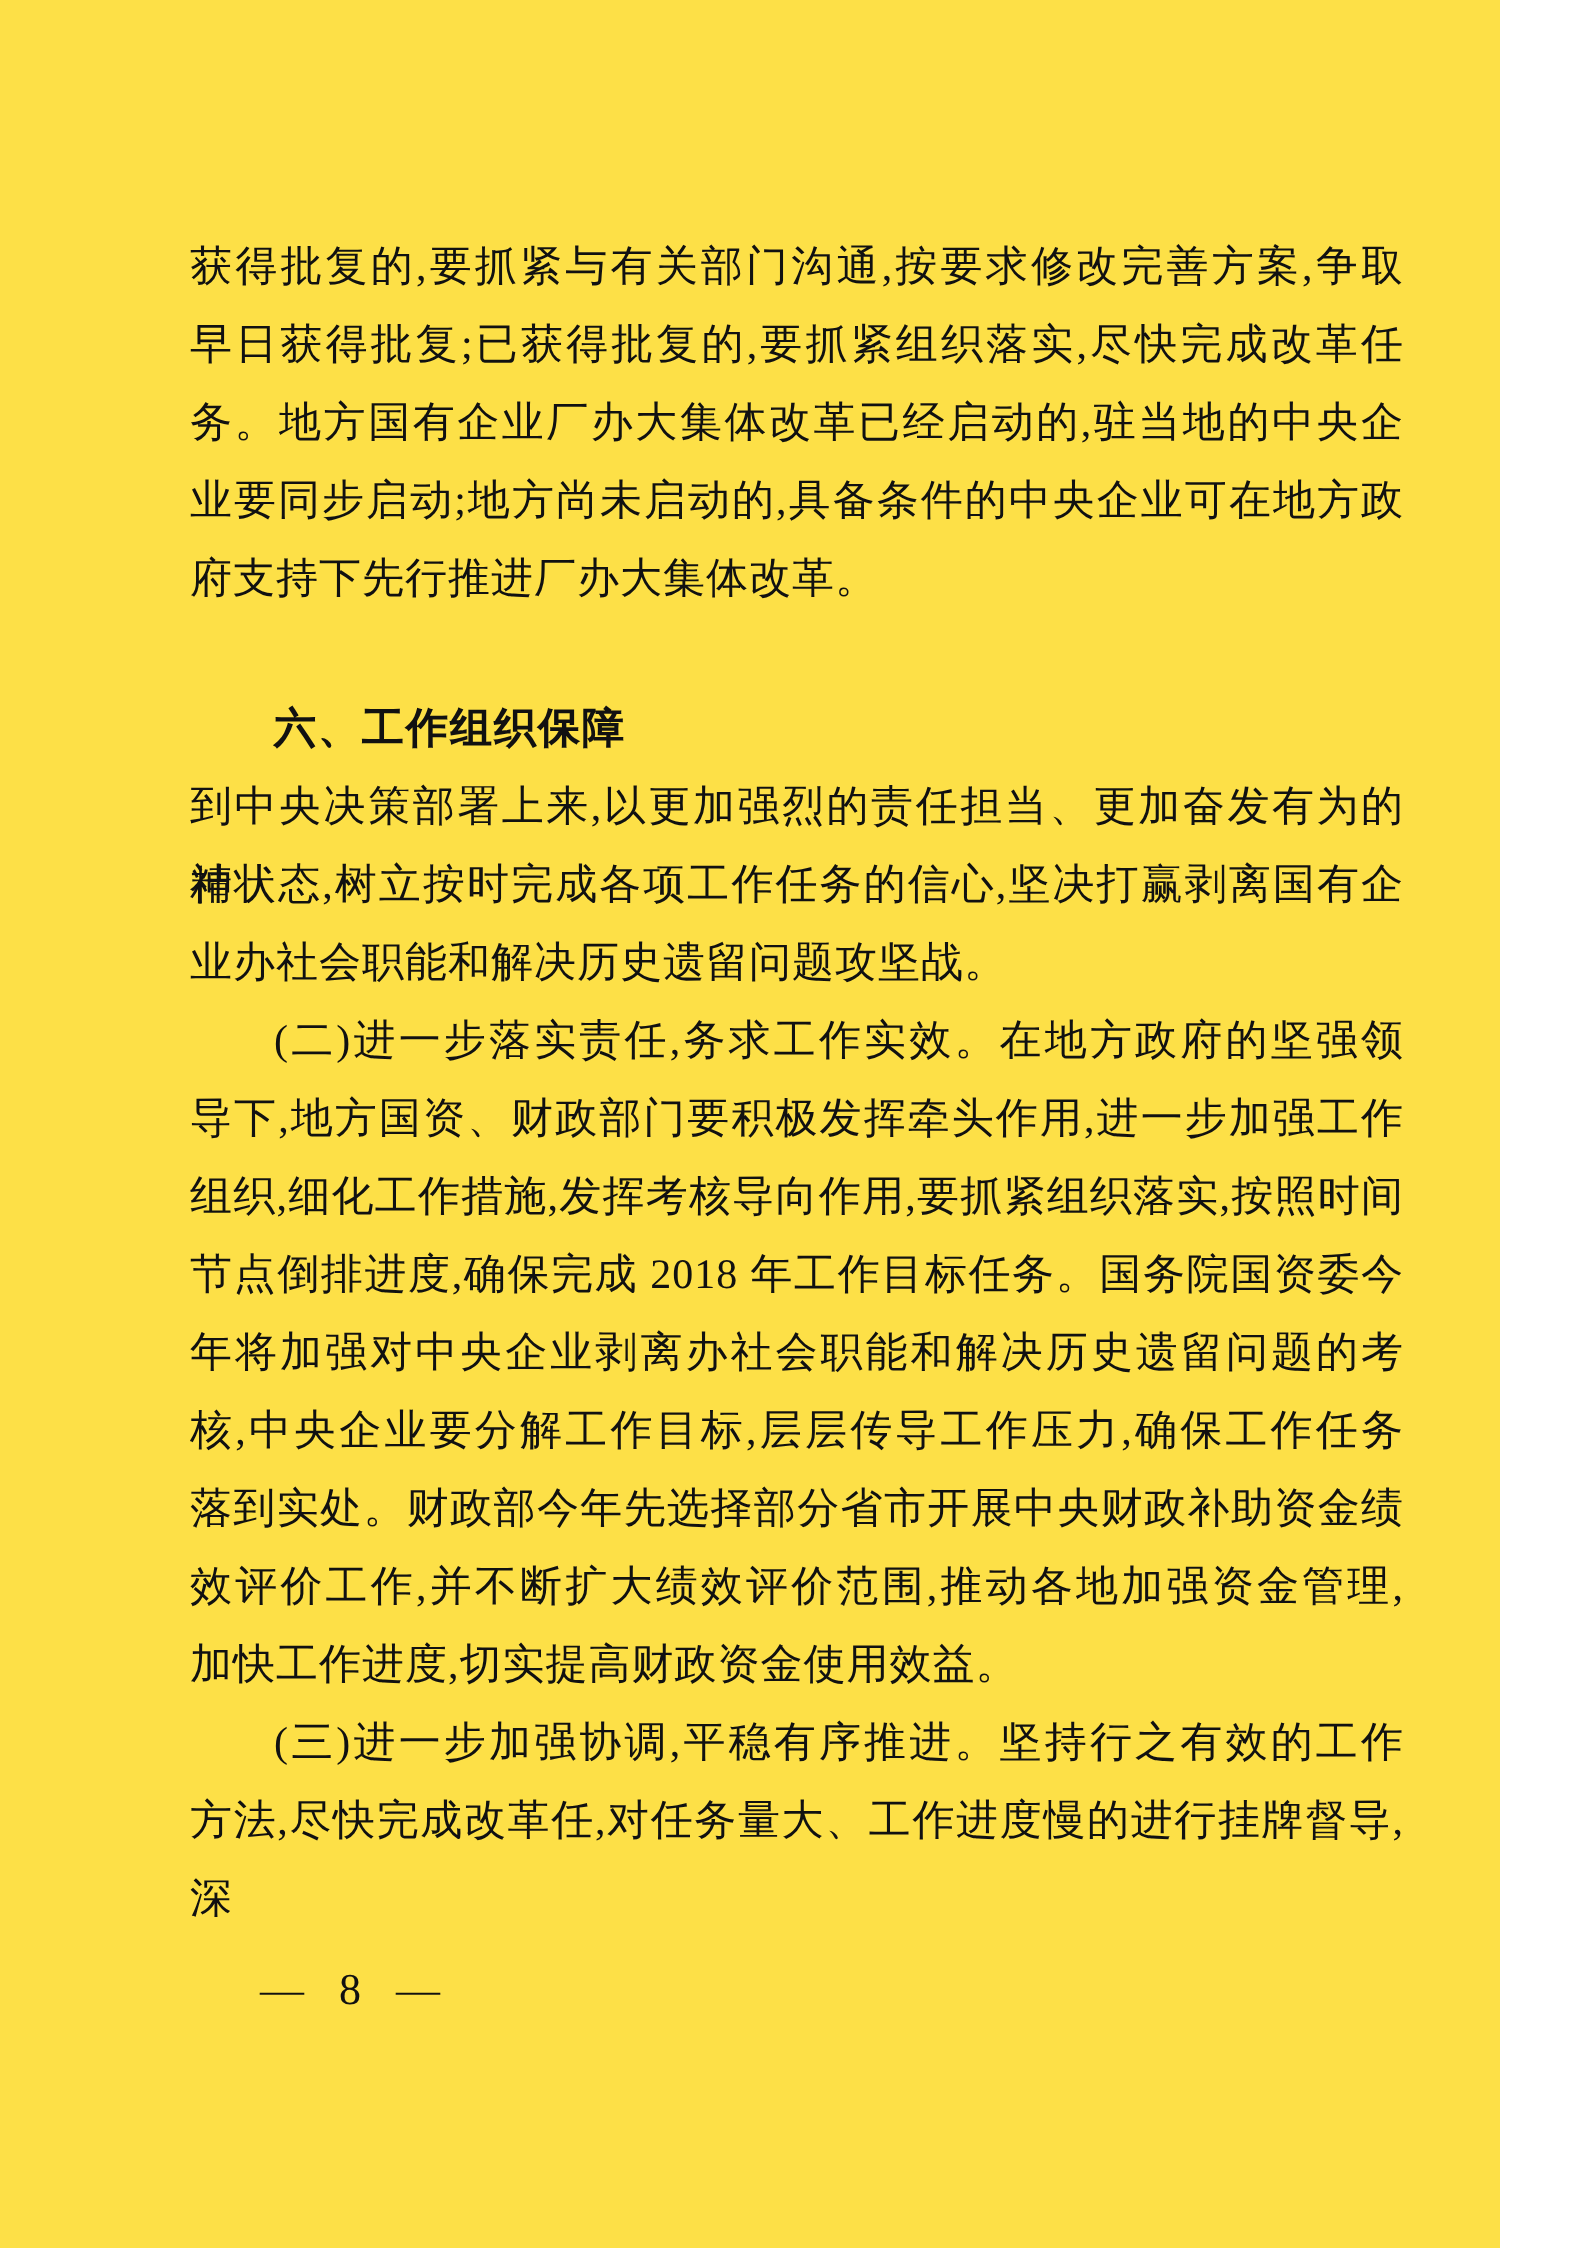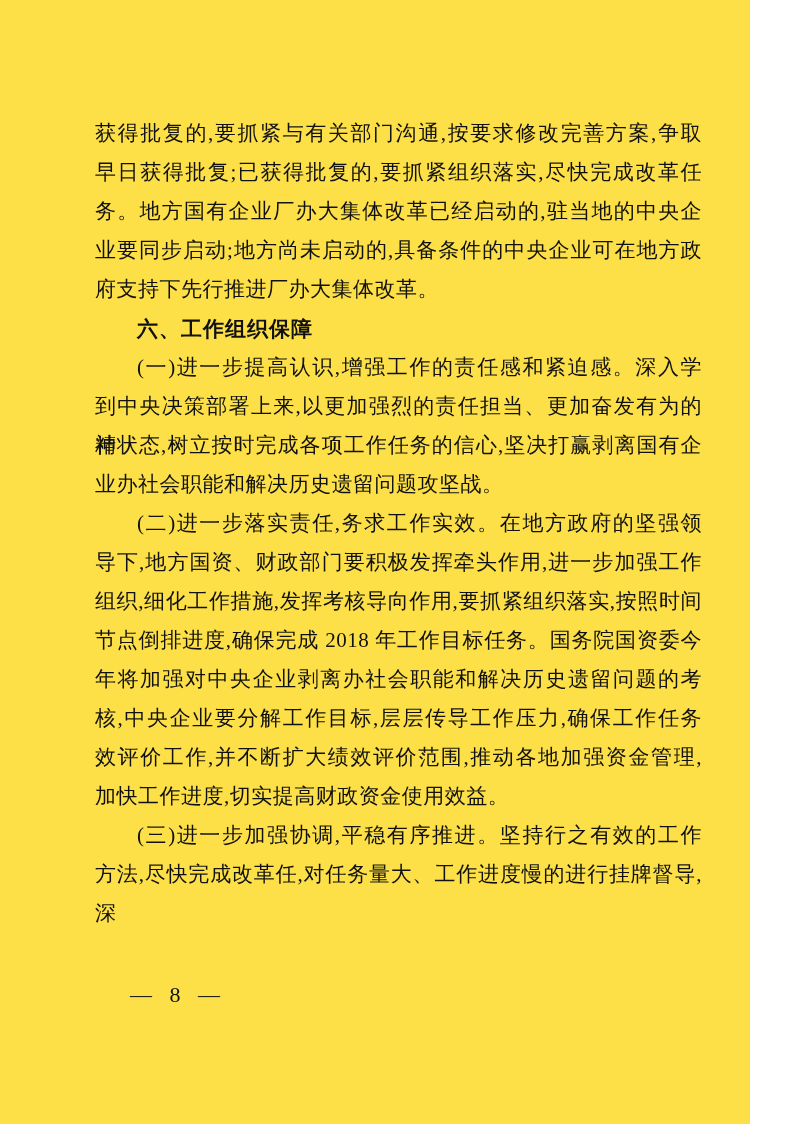--- a/index.html
+++ b/index.html
@@ -38,20 +38,21 @@
     text-align-last: justify;
     -moz-text-align-last: justify;
   }
   .line.ind {
     text-indent: 2em;
   }
   .block.heading .line {
     font-family: "Liberation Sans", "DejaVu Sans", sans-serif;
     font-weight: bold;
     letter-spacing: 1px;
+    margin-top: 36px;
   }
   .footer {
     position: absolute;
     top: 982px;
     left: 130px;
     font-size: 22px;
     letter-spacing: 2px;
     word-spacing: 8px;
     color: #111111;
   }
@@ -65,32 +66,32 @@
         <div class="line j">获得批复的,要抓紧与有关部门沟通,按要求修改完善方案,争取</div>
         <div class="line j">早日获得批复;已获得批复的,要抓紧组织落实,尽快完成改革任</div>
         <div class="line j">务。地方国有企业厂办大集体改革已经启动的,驻当地的中央企</div>
         <div class="line j">业要同步启动;地方尚未启动的,具备条件的中央企业可在地方政</div>
         <div class="line">府支持下先行推进厂办大集体改革。</div>
       </div>
       <div class="block heading">
         <div class="line ind">六、工作组织保障</div>
       </div>
       <div class="block paragraph">
-        <div class="line j ind">(一)进一步提高认识,增强工作的责任感和紧迫感。深入学</div>
         <div class="line j">到中央决策部署上来,以更加强烈的责任担当、更加奋发有为的精</div>
         <div class="line j">神状态,树立按时完成各项工作任务的信心,坚决打赢剥离国有企</div>
         <div class="line">业办社会职能和解决历史遗留问题攻坚战。</div>
       </div>
       <div class="block paragraph">
         <div class="line j ind">(二)进一步落实责任,务求工作实效。在地方政府的坚强领</div>
         <div class="line j">导下,地方国资、财政部门要积极发挥牵头作用,进一步加强工作</div>
         <div class="line j">组织,细化工作措施,发挥考核导向作用,要抓紧组织落实,按照时间</div>
         <div class="line j">节点倒排进度,确保完成 2018 年工作目标任务。国务院国资委今</div>
         <div class="line j">年将加强对中央企业剥离办社会职能和解决历史遗留问题的考</div>
         <div class="line j">核,中央企业要分解工作目标,层层传导工作压力,确保工作任务</div>
+        <div class="line j">落到实处。财政部今年先选择部分省市开展中央财政补助资金绩</div>
         <div class="line j">效评价工作,并不断扩大绩效评价范围,推动各地加强资金管理,</div>
         <div class="line">加快工作进度,切实提高财政资金使用效益。</div>
       </div>
       <div class="block paragraph">
         <div class="line j ind">(三)进一步加强协调,平稳有序推进。坚持行之有效的工作</div>
         <div class="line j">方法,尽快完成改革任,对任务量大、工作进度慢的进行挂牌督导,深</div>
       </div>
     </div>
   <div class="footer">— 8 —</div>
 </div>

